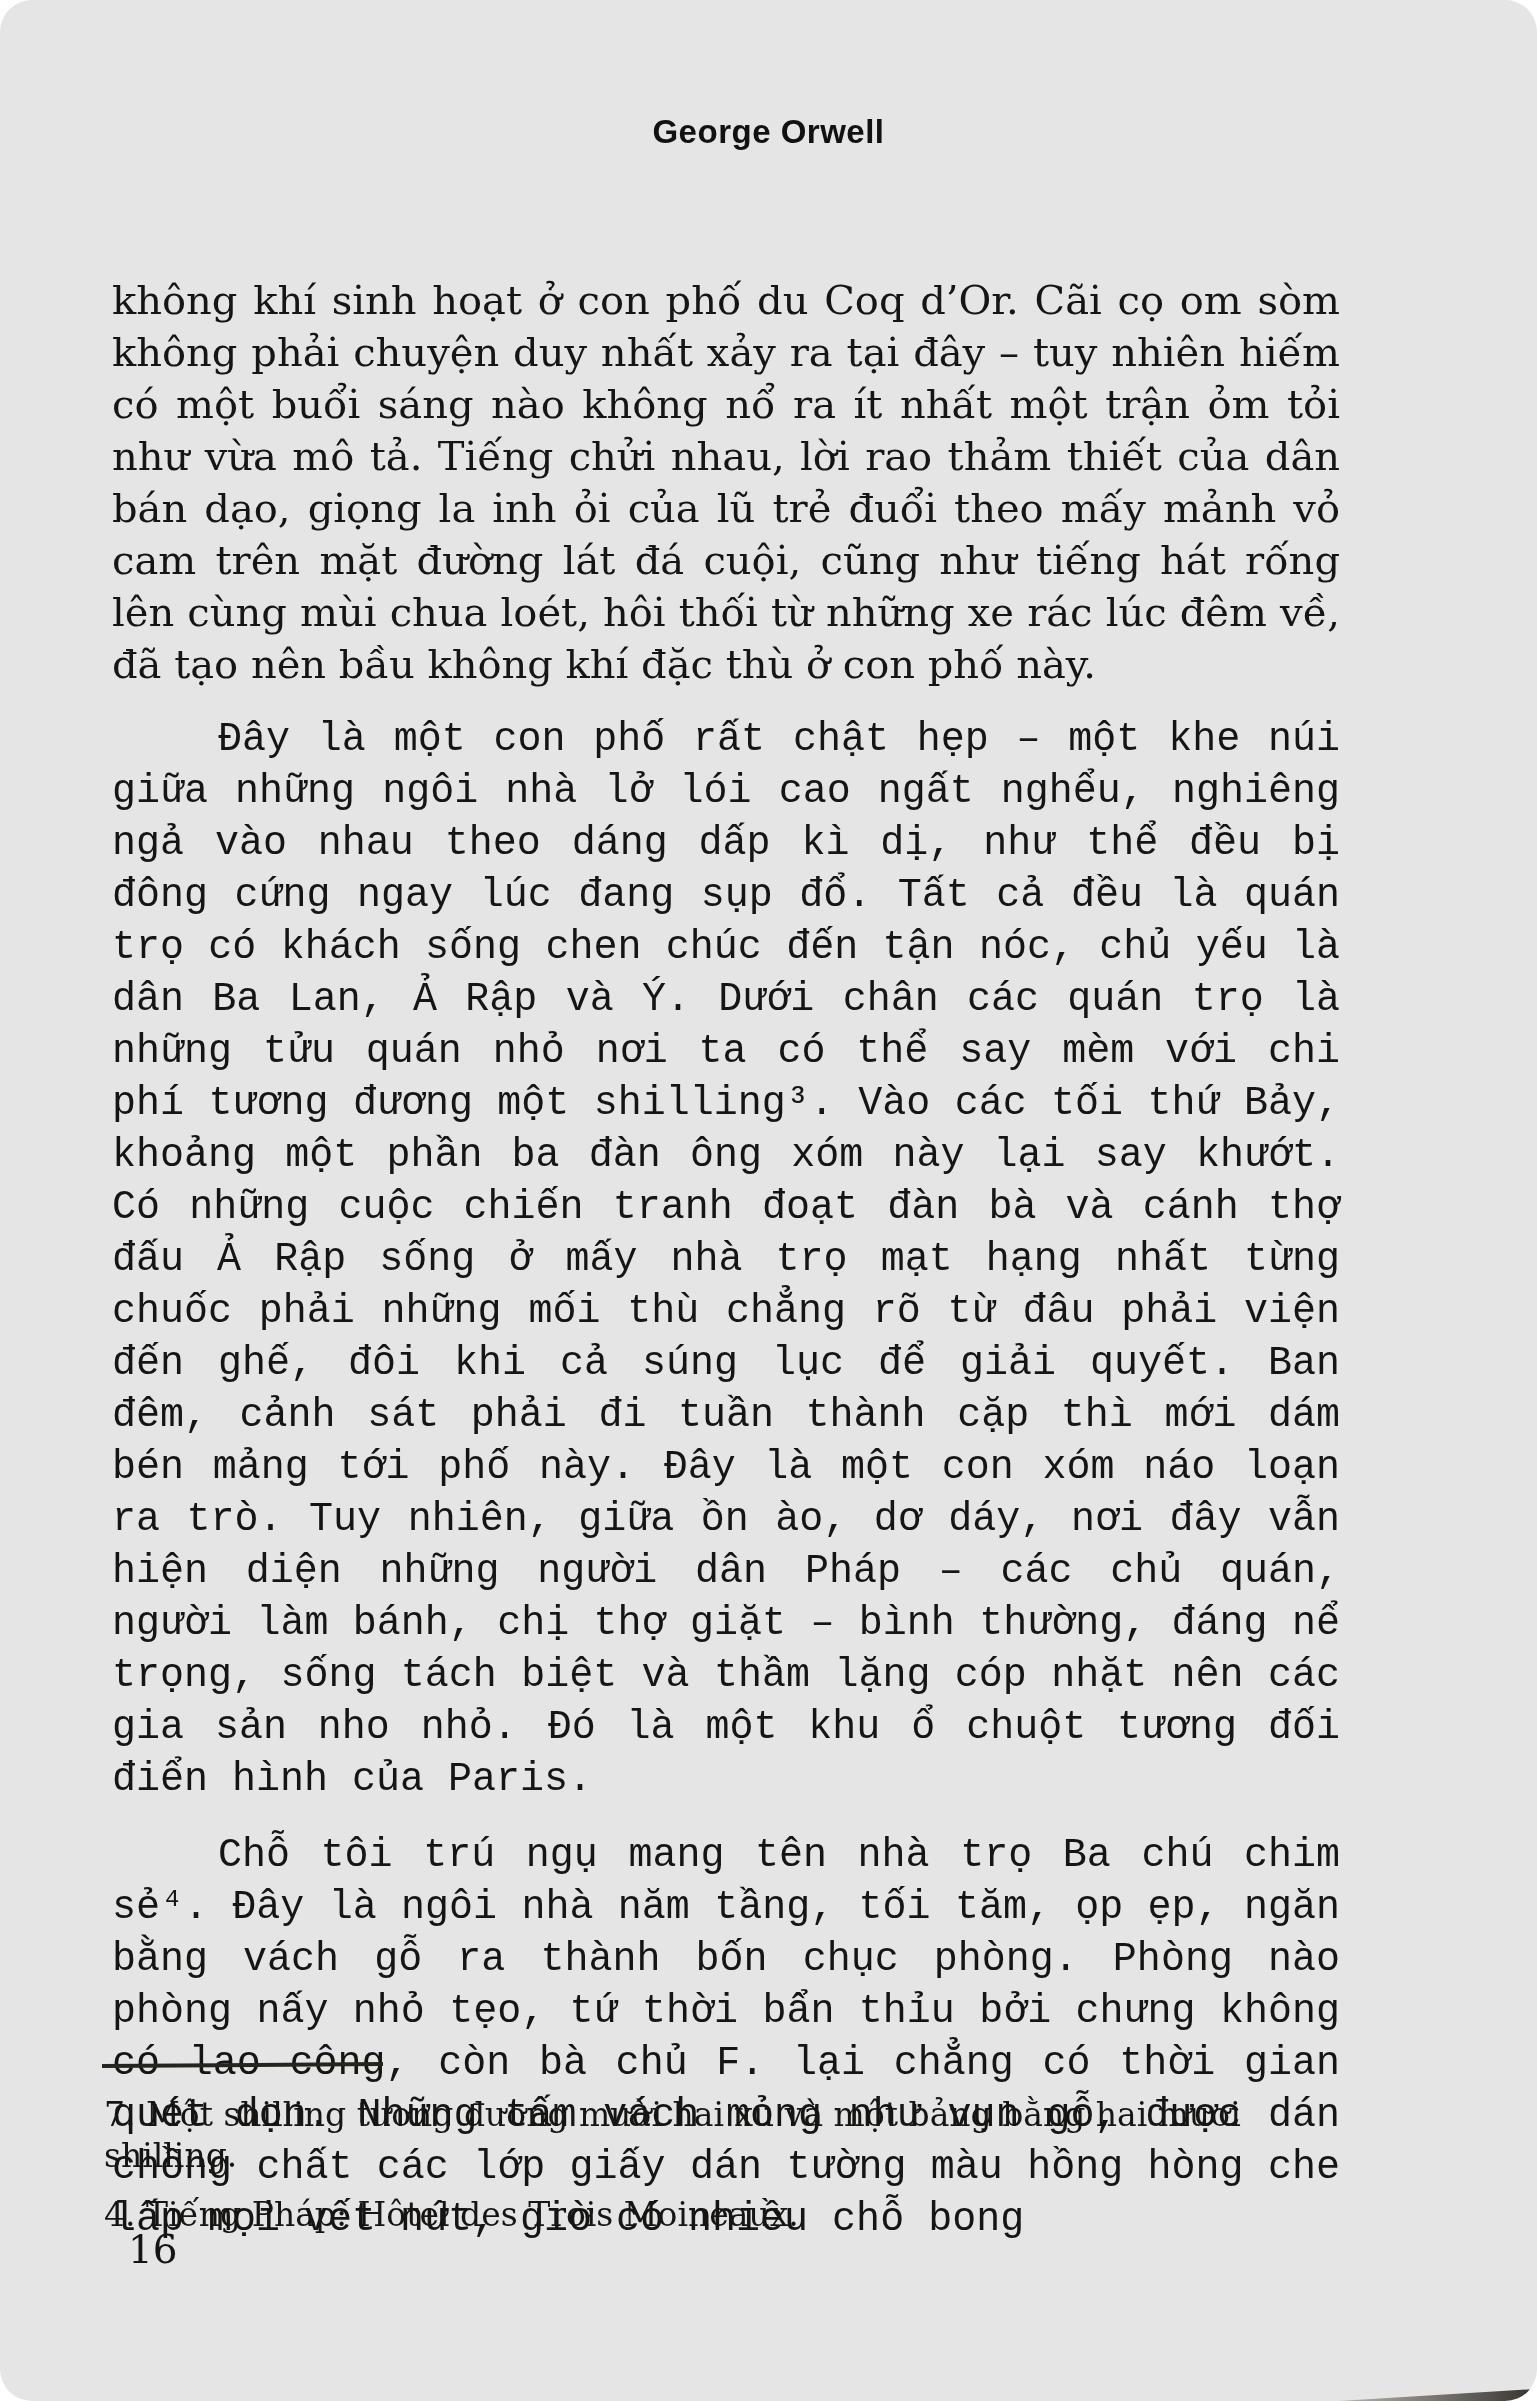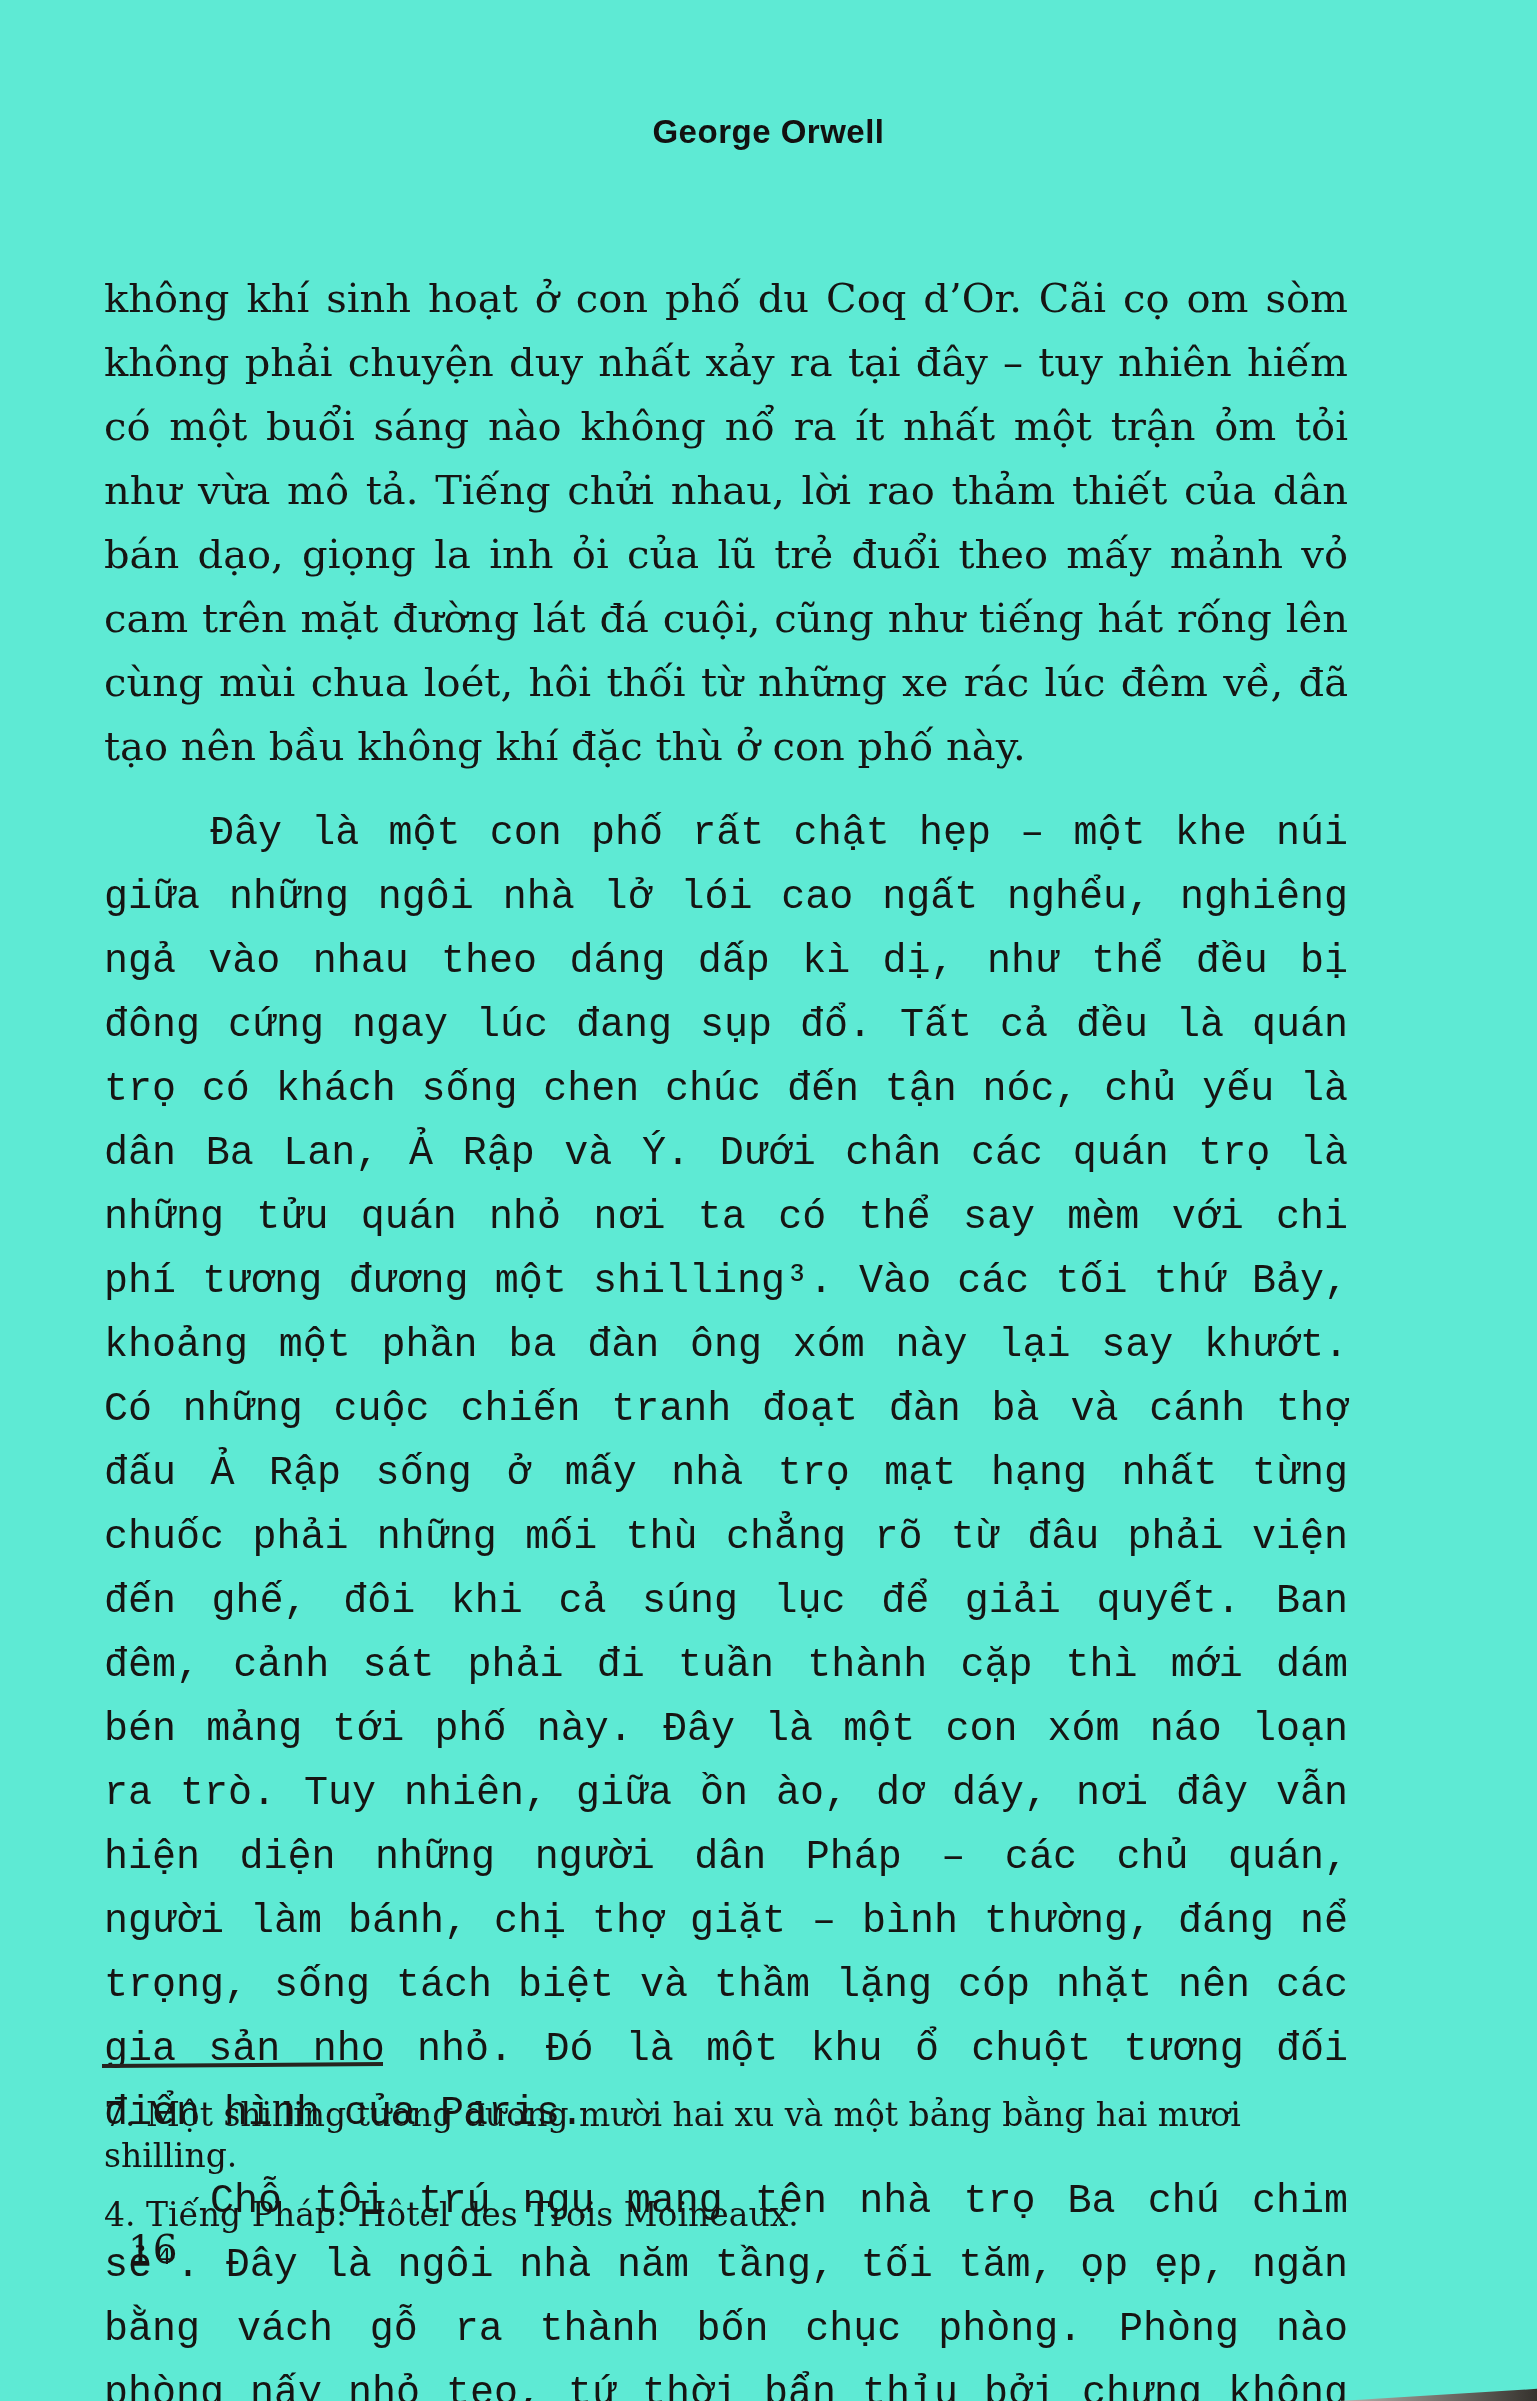--- a/index.html
+++ b/index.html
@@ -4,47 +4,48 @@
 <style>
   html, body {
     margin: 0;
     padding: 0;
     background: #ffffff;
   }
   .page {
     position: relative;
     width: 1537px;
     height: 2401px;
-    background: #5eead4;
+    background: #e5e5e5;
     overflow: hidden;
     color: #161513;
     font-family: "DejaVu Serif", serif;
+    border-radius: 32px;
   }
   .running-header {
     position: absolute;
     top: 113px;
     left: 0;
     width: 100%;
     text-align: center;
     font-family: "Liberation Sans", sans-serif;
     font-weight: 700;
     font-size: 33px;
     letter-spacing: 0.5px;
     color: #121110;
   }
   .text-block {
     position: absolute;
     left: 104px;
     top: 266px;
     width: 1244px;
   }
   .text-block p.body {
-    margin: 0;
+    margin: 8px;
     font-size: 40px;
-    line-height: 64px;
+    line-height: 52px;
     text-align: justify;
     text-justify: inter-word;
     color: #161513;
   }
   .text-block p.body + p.body {
     margin-top: 24px;
   }
   .text-block p.indent {
     text-indent: 106px;
     font-family: Liberation Mono, monospace;

